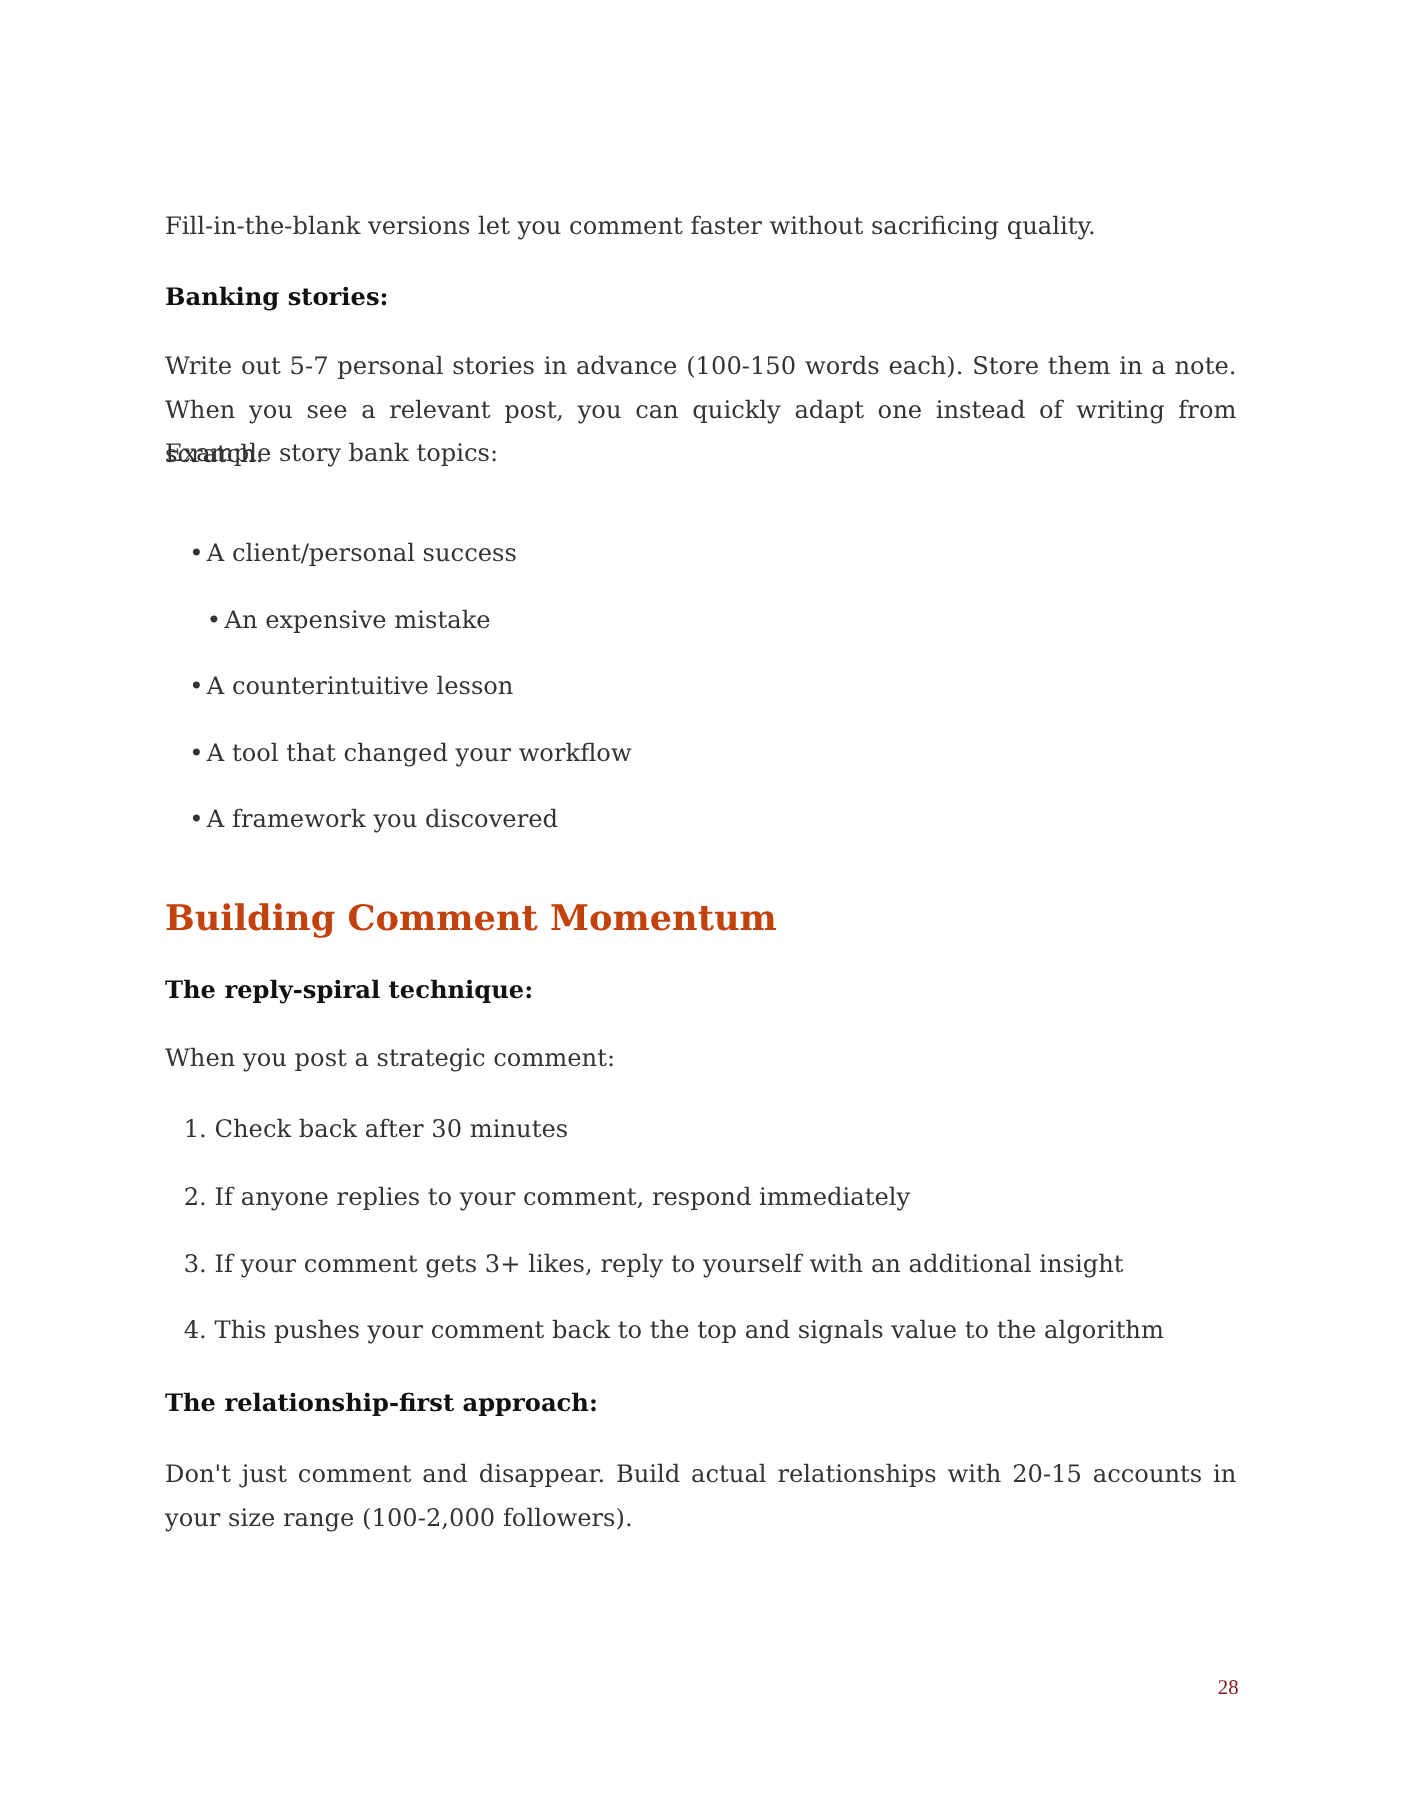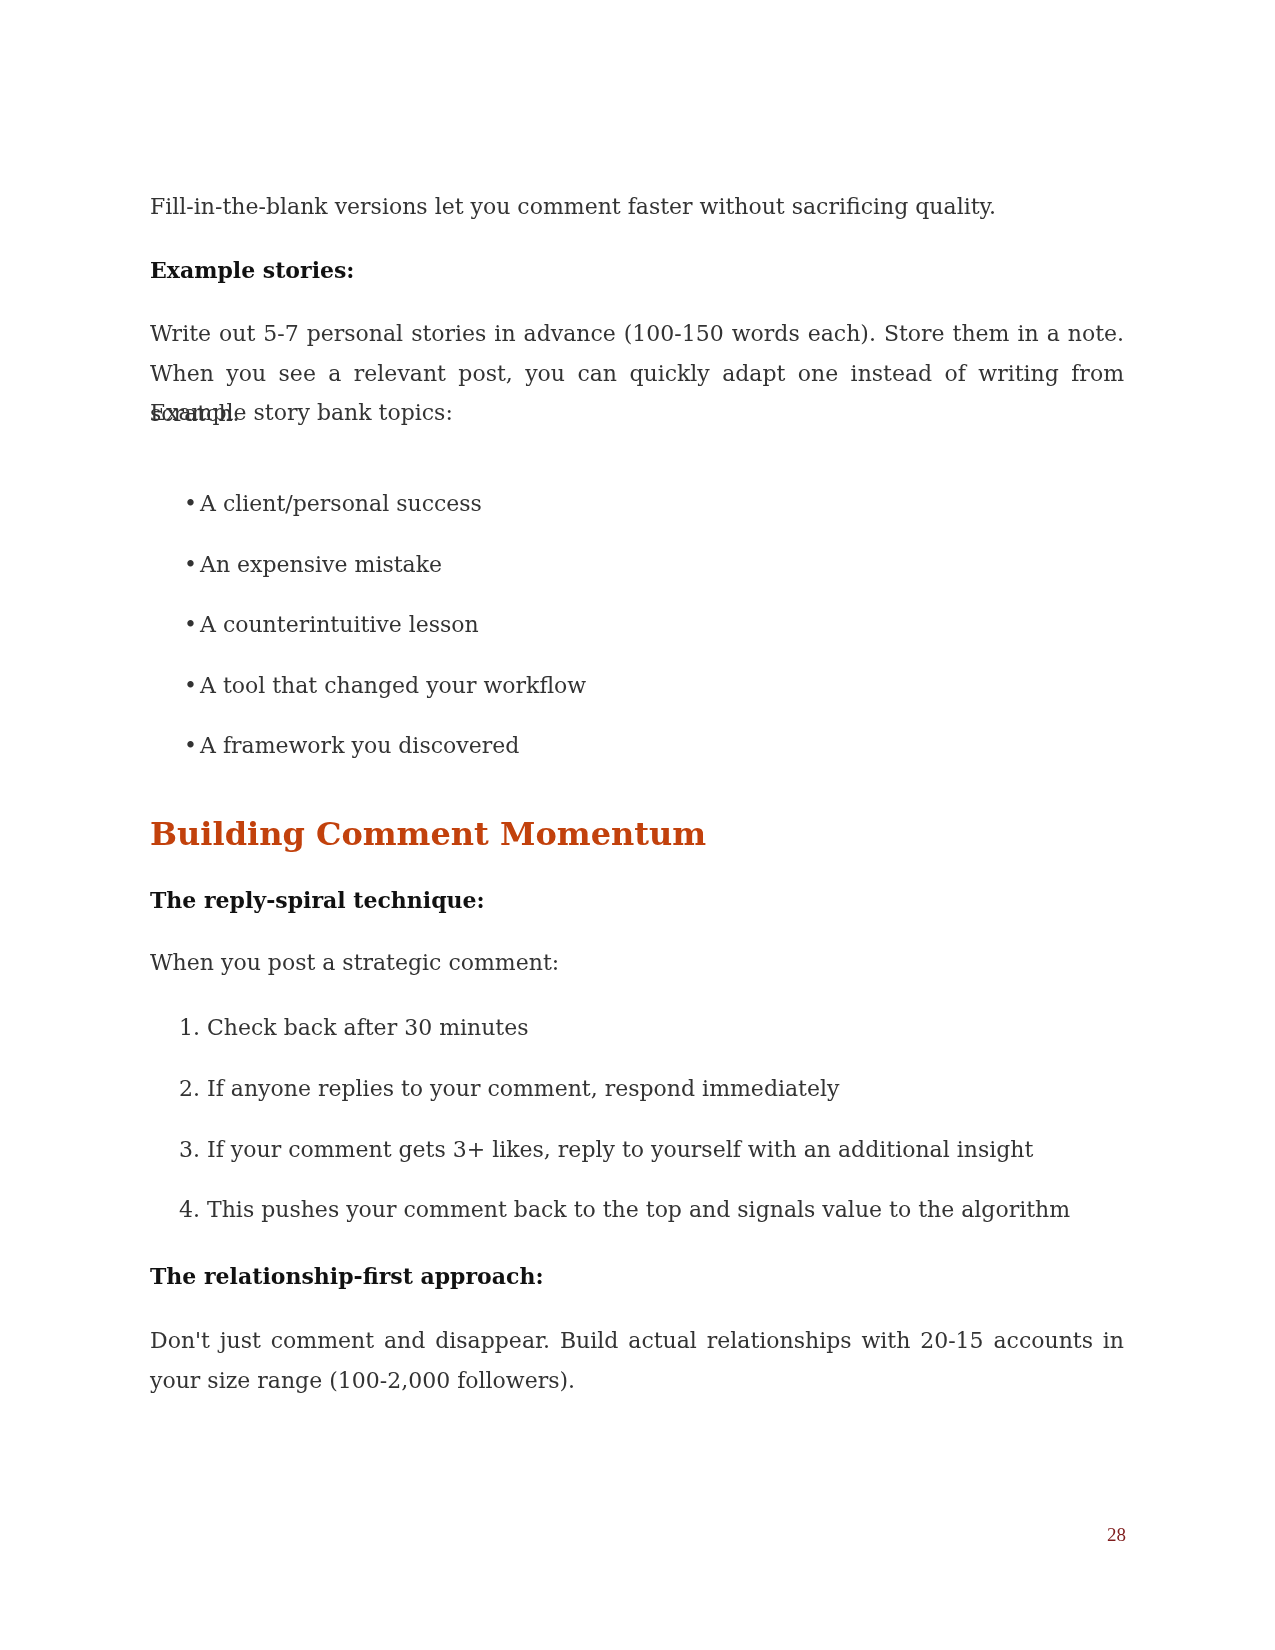--- a/index.html
+++ b/index.html
@@ -4,42 +4,42 @@
 <style>
   html, body { margin: 0; padding: 0; background: #ffffff; }
   body { width: 1275px; height: 1650px; position: relative; overflow: hidden;
          font-family: "DejaVu Serif", "Liberation Serif", serif; color: #333333; }
   .blk { position: absolute; left: 150px; width: 974px; margin: 0; }
   .p { font-size: 22px; line-height: 40px; color: #333333; }
   .just { text-align: justify; text-align-last: left; }
   .sub { font-size: 22px; line-height: 30px; font-weight: bold; color: #111111; }
   .h2 { font-size: 32px; line-height: 40px; font-weight: bold; color: #c2410c; }
   ul.bl, ol.nl { list-style: none; padding: 0; margin: 0; }
-  .li { position: absolute; left: 12px; font-size: 22px; line-height: 30px; color: #333333; white-space: nowrap; }
+  .li { position: absolute; left: 0; font-size: 22px; line-height: 30px; color: #333333; white-space: nowrap; }
   .bullet-mark { display: inline-block; width: 16px; text-align: left; }
   .num-mark { display: inline-block; width: 38px; text-align: right; padding-right: 0; }
   .pagenum { position: absolute; left: 1090px; top: 1524px; width: 36px; text-align: right;
              font-family: "Liberation Serif", serif; font-size: 19px; color: #7f1d1d; }
 </style>
 </head>
 <body>
 
 <div>
 
   <p class="blk p" style="top:187px;">Fill-in-the-blank versions let you comment faster without sacrificing quality.</p>
 
-  <h3 class="blk sub" style="top:255px;">Example stories:</h3>
+  <h3 class="blk sub" style="top:255px;">Banking stories:</h3>
 
   <p class="blk p just" style="top:314px;">Write out 5-7 personal stories in advance (100-150 words each). Store them in a note. When you see a relevant post, you can quickly adapt one instead of writing from scratch.</p>
 
   <p class="blk p" style="top:393px;">Example story bank topics:</p>
 
   <ul class="blk bl" style="top:0; left:172px;">
     <li class="li" style="top:489px;"><span class="bullet-mark">•</span><span>A client/personal success</span></li>
-    <li class="li" style="top:550px;"><span class="bullet-mark">•</span><span>An expensive mistake</span></li>
+    <li class="li" style="top:550px;margin-left:16px;"><span class="bullet-mark">•</span><span>An expensive mistake</span></li>
     <li class="li" style="top:610px;"><span class="bullet-mark">•</span><span>A counterintuitive lesson</span></li>
     <li class="li" style="top:671px;"><span class="bullet-mark">•</span><span>A tool that changed your workflow</span></li>
     <li class="li" style="top:731px;"><span class="bullet-mark">•</span><span>A framework you discovered</span></li>
   </ul>
 
   <h2 class="blk h2" style="top:814px;">Building Comment Momentum</h2>
 
   <h3 class="blk sub" style="top:885px;">The reply-spiral technique:</h3>
 
   <p class="blk p" style="top:943px;">When you post a strategic comment:</p>

